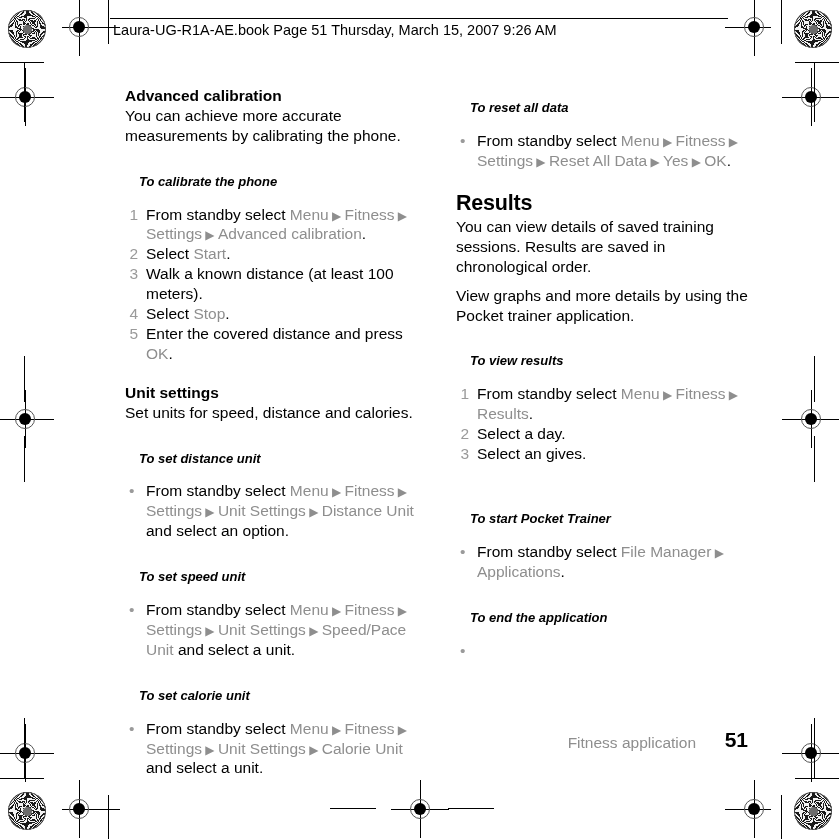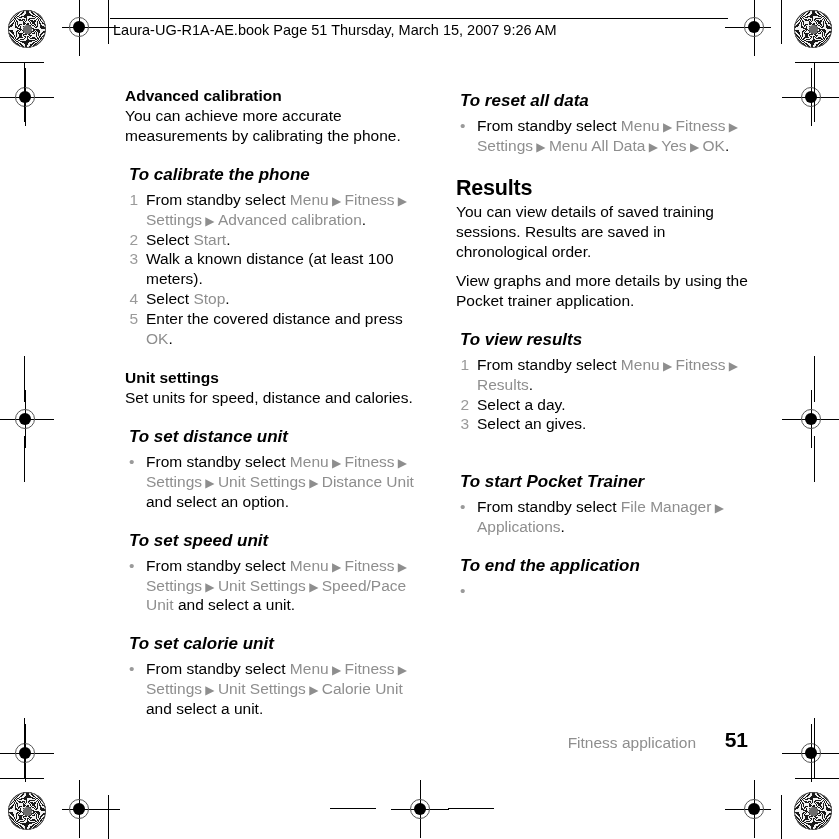--- a/index.html
+++ b/index.html
@@ -119,24 +119,24 @@
     margin: 0 0 1px 0;
     line-height: 1.22;
   }
   .h2 {
     font-size: 15.5px;
     font-weight: bold;
     margin: 0;
     line-height: 1.28;
   }
   .h3 {
-    font-size: 17px;
+    font-size: 13px;
     font-weight: bold;
     font-style: italic;
-    margin: 4px;
+    margin: 14px;
     line-height: 1.3;
   }
   p.body {
     font-size: 15.5px;
     line-height: 1.285;
     margin: 0;
   }
   .sp-sm { height: 9px; }
   .sp-md { height: 14px; }
   .sp-lg { height: 19px; }
@@ -399,21 +399,21 @@
     </section>
   </div>
 
   <div class="col col-right">
 
     <section>
       <h3 class="h3">To reset all data</h3>
       <ul class="bullets">
         <li>
           <span class="bul">•</span>
-          <span><span>From standby select </span><span class="m">Menu</span><span class="arrow"> ▶ </span><span class="m">Fitness</span><span class="arrow"> ▶ </span><span class="m">Settings</span><span class="arrow"> ▶ </span><span class="m">Menu All Data</span><span class="arrow"> ▶ </span><span class="m">Yes</span><span class="arrow"> ▶ </span><span class="m">OK</span><span>.</span></span>
+          <span><span>From standby select </span><span class="m">Menu</span><span class="arrow"> ▶ </span><span class="m">Fitness</span><span class="arrow"> ▶ </span><span class="m">Settings</span><span class="arrow"> ▶ </span><span class="m">Reset All Data</span><span class="arrow"> ▶ </span><span class="m">Yes</span><span class="arrow"> ▶ </span><span class="m">OK</span><span>.</span></span>
         </li>
       </ul>
     </section>
 
     <div class="sp-lg"></div>
 
     <section>
       <h1 class="h1">Results</h1>
       <p class="body">You can view details of saved training sessions. Results are saved in chronological order.</p>
       <div class="sp-sm"></div>

